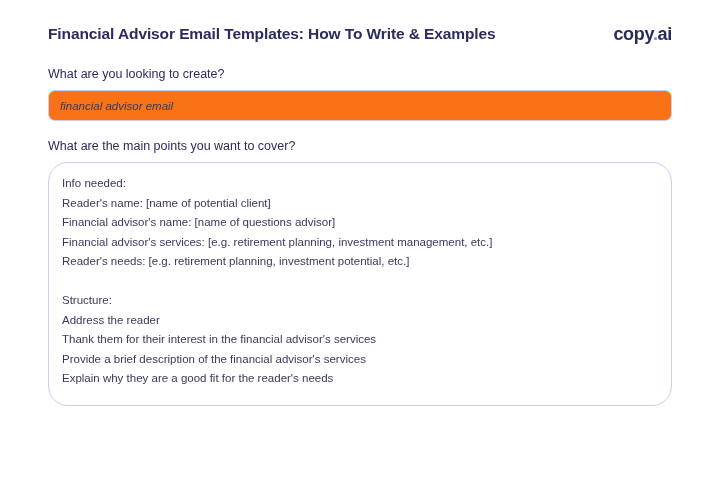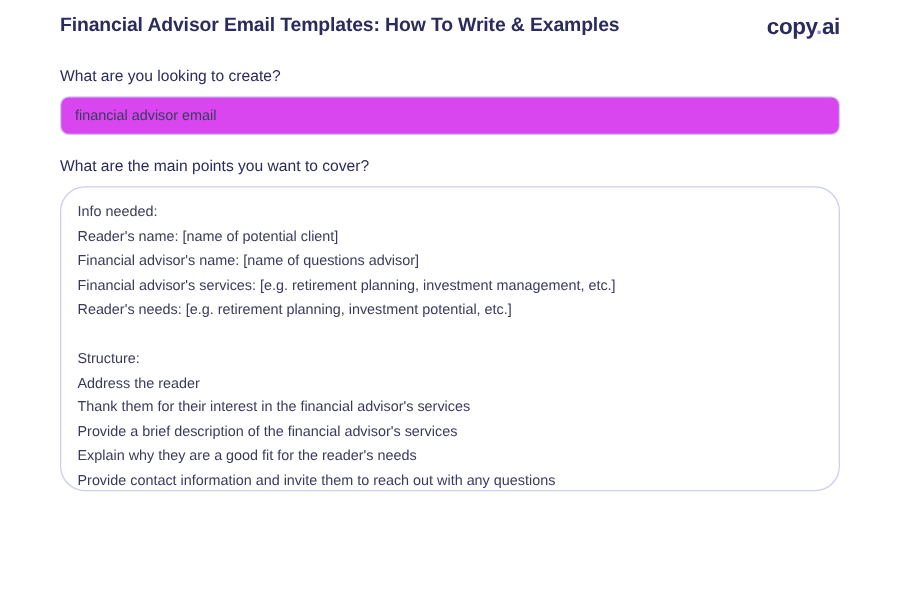--- a/index.html
+++ b/index.html
@@ -12,21 +12,21 @@
     background: #ffffff;
     font-family: "Liberation Sans", sans-serif;
     color: #2a2a52;
     overflow: hidden;
   }
   .page {
     position: relative;
     width: 720px;
     height: 350px;
     box-sizing: border-box;
-    padding: 11px 48px 0 48px;
+    padding: 24px 48px 0 48px;
   }
   .header-row {
     display: flex;
     align-items: center;
     justify-content: space-between;
     margin-bottom: 22px;
   }
   .page-title {
     font-size: 15.5px;
     font-weight: bold;
@@ -50,26 +50,27 @@
     font-weight: normal;
     color: #2b2b5e;
     margin-bottom: 9px;
   }
   .text-input {
     box-sizing: border-box;
     width: 100%;
     height: 31px;
     border: 1px solid #ccccf2;
     border-radius: 7px;
-    background: #d946ef;
+    background: #f97316;
     padding: 0 11px;
     font-family: "Liberation Sans", sans-serif;
     font-size: 11.5px;
     color: #3a3a5c;
     outline: none;
+    font-style: italic;
   }
   .spacer {
     height: 18px;
   }
   .textarea-box {
     box-sizing: border-box;
     width: 100%;
     height: 244px;
     border: 1px solid #ccccf2;
     border-radius: 20px;
@@ -108,16 +109,15 @@
     <div class="ta-line">Reader's name: [name of potential client]</div>
     <div class="ta-line">Financial advisor's name: [name of questions advisor]</div>
     <div class="ta-line">Financial advisor's services: [e.g. retirement planning, investment management, etc.]</div>
     <div class="ta-line">Reader's needs: [e.g. retirement planning, investment potential, etc.]</div>
     <div class="ta-line blank"></div>
     <div class="ta-line">Structure:</div>
     <div class="ta-line">Address the reader</div>
     <div class="ta-line">Thank them for their interest in the financial advisor's services</div>
     <div class="ta-line">Provide a brief description of the financial advisor's services</div>
     <div class="ta-line">Explain why they are a good fit for the reader's needs</div>
-    <div class="ta-line">Provide contact information and invite them to reach out with any questions</div>
   </div>
 
 </div>
 
 </body></html>

